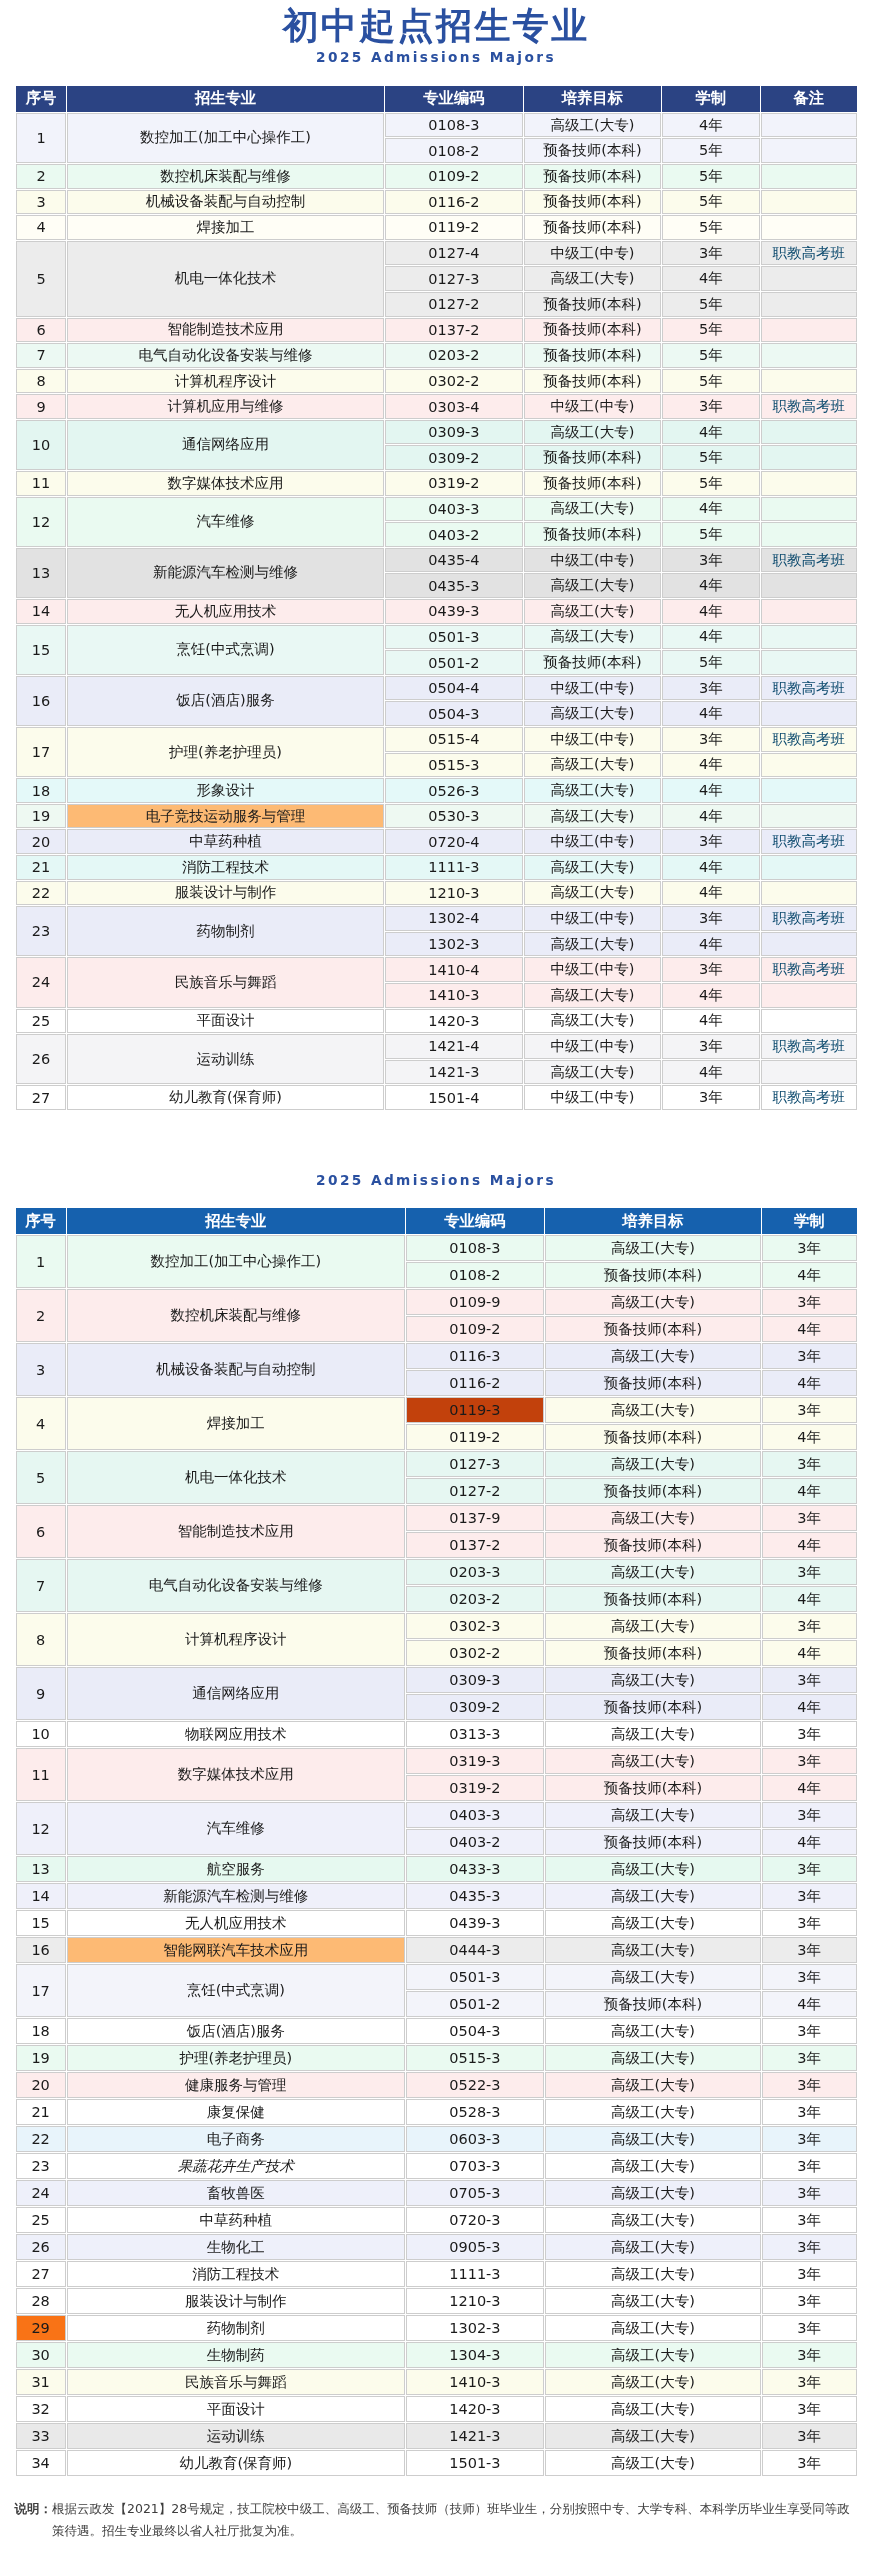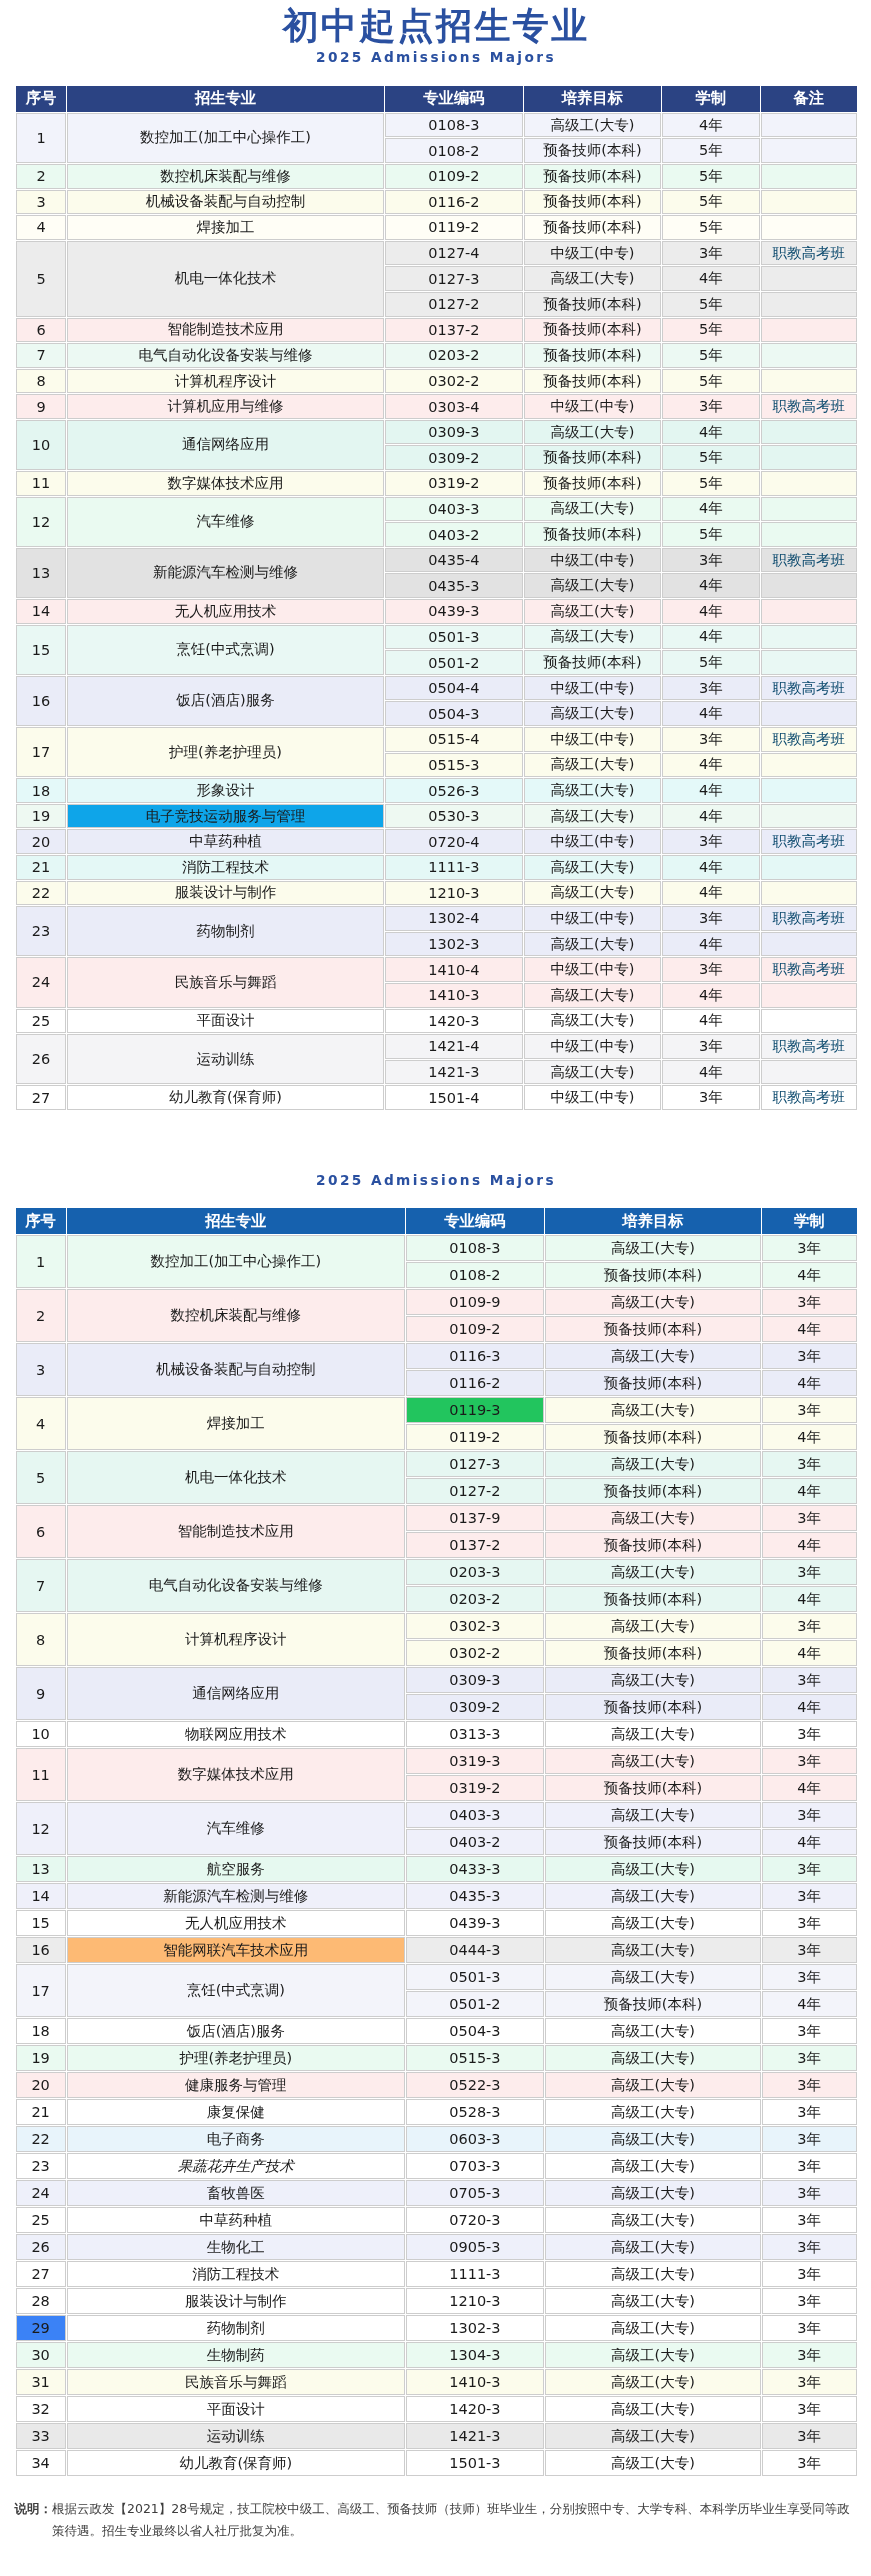--- a/index.html
+++ b/index.html
@@ -292,21 +292,21 @@
         <tr>
           <td rowspan="1" style="background: rgb(228, 249, 249);">18</td>
           <td rowspan="1" style="background: rgb(228, 249, 249);">形象设计</td>
           <td style="background: rgb(228, 249, 249);">0526-3</td>
           <td style="background: rgb(228, 249, 249);">高级工(大专)</td>
           <td style="background: rgb(228, 249, 249);">4年</td>
           <td class="c-remark" style="background: rgb(228, 249, 249);"></td>
         </tr>
         <tr>
           <td rowspan="1" style="background: rgb(238, 249, 242);">19</td>
-          <td rowspan="1" style="background: #0ea5e9;">电子竞技运动服务与管理</td>
+          <td rowspan="1" style="background: #fdba74;">电子竞技运动服务与管理</td>
           <td style="background: rgb(238, 249, 242);">0530-3</td>
           <td style="background: rgb(238, 249, 242);">高级工(大专)</td>
           <td style="background: rgb(238, 249, 242);">4年</td>
           <td class="c-remark" style="background: rgb(238, 249, 242);"></td>
         </tr>
         <tr>
           <td rowspan="1" style="background: rgb(234, 236, 248);">20</td>
           <td rowspan="1" style="background: rgb(234, 236, 248);">中草药种植</td>
           <td style="background: rgb(234, 236, 248);">0720-4</td>
           <td style="background: rgb(234, 236, 248);">中级工(中专)</td>
@@ -445,21 +445,21 @@
           <td style="background: rgb(234, 236, 248);">3年</td>
         </tr>
         <tr>
           <td style="background: rgb(234, 236, 248);">0116-2</td>
           <td style="background: rgb(234, 236, 248);">预备技师(本科)</td>
           <td style="background: rgb(234, 236, 248);">4年</td>
         </tr>
         <tr>
           <td rowspan="2" style="background: rgb(252, 252, 236);">4</td>
           <td rowspan="2" style="background: rgb(252, 252, 236);">焊接加工</td>
-          <td style="background: #22c55e; text-align: center;">0119-3</td>
+          <td style="background: #c2410c; text-align: center;">0119-3</td>
           <td style="background: rgb(252, 252, 236);">高级工(大专)</td>
           <td style="background: rgb(252, 252, 236);">3年</td>
         </tr>
         <tr>
           <td style="background: rgb(252, 252, 236);">0119-2</td>
           <td style="background: rgb(252, 252, 236);">预备技师(本科)</td>
           <td style="background: rgb(252, 252, 236);">4年</td>
         </tr>
         <tr>
           <td rowspan="2" style="background: rgb(230, 247, 242);">5</td>
@@ -663,21 +663,21 @@
           <td style="background: rgb(255, 255, 255);">3年</td>
         </tr>
         <tr>
           <td rowspan="1" style="background: rgb(255, 255, 255);">28</td>
           <td rowspan="1" style="background: rgb(255, 255, 255);">服装设计与制作</td>
           <td style="background: rgb(255, 255, 255);">1210-3</td>
           <td style="background: rgb(255, 255, 255);">高级工(大专)</td>
           <td style="background: rgb(255, 255, 255);">3年</td>
         </tr>
         <tr>
-          <td rowspan="1" style="background: #3b82f6; margin-left: 48px;">29</td>
+          <td rowspan="1" style="background: #f97316; margin-left: 48px;">29</td>
           <td rowspan="1" style="background: rgb(255, 255, 255);">药物制剂</td>
           <td style="background: rgb(255, 255, 255);">1302-3</td>
           <td style="background: rgb(255, 255, 255);">高级工(大专)</td>
           <td style="background: rgb(255, 255, 255);">3年</td>
         </tr>
         <tr>
           <td rowspan="1" style="background: rgb(234, 250, 241);">30</td>
           <td rowspan="1" style="background: rgb(234, 250, 241);">生物制药</td>
           <td style="background: rgb(234, 250, 241);">1304-3</td>
           <td style="background: rgb(234, 250, 241);">高级工(大专)</td>

